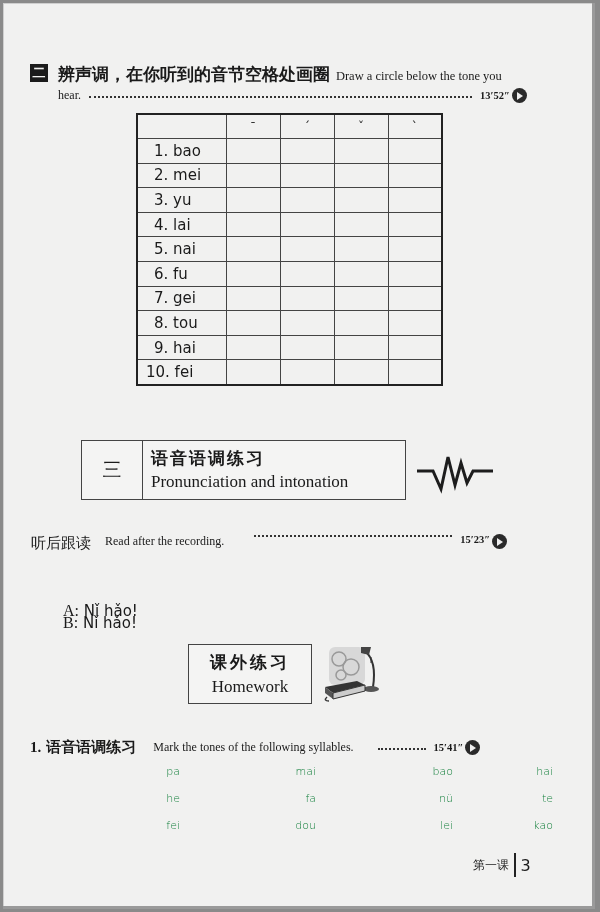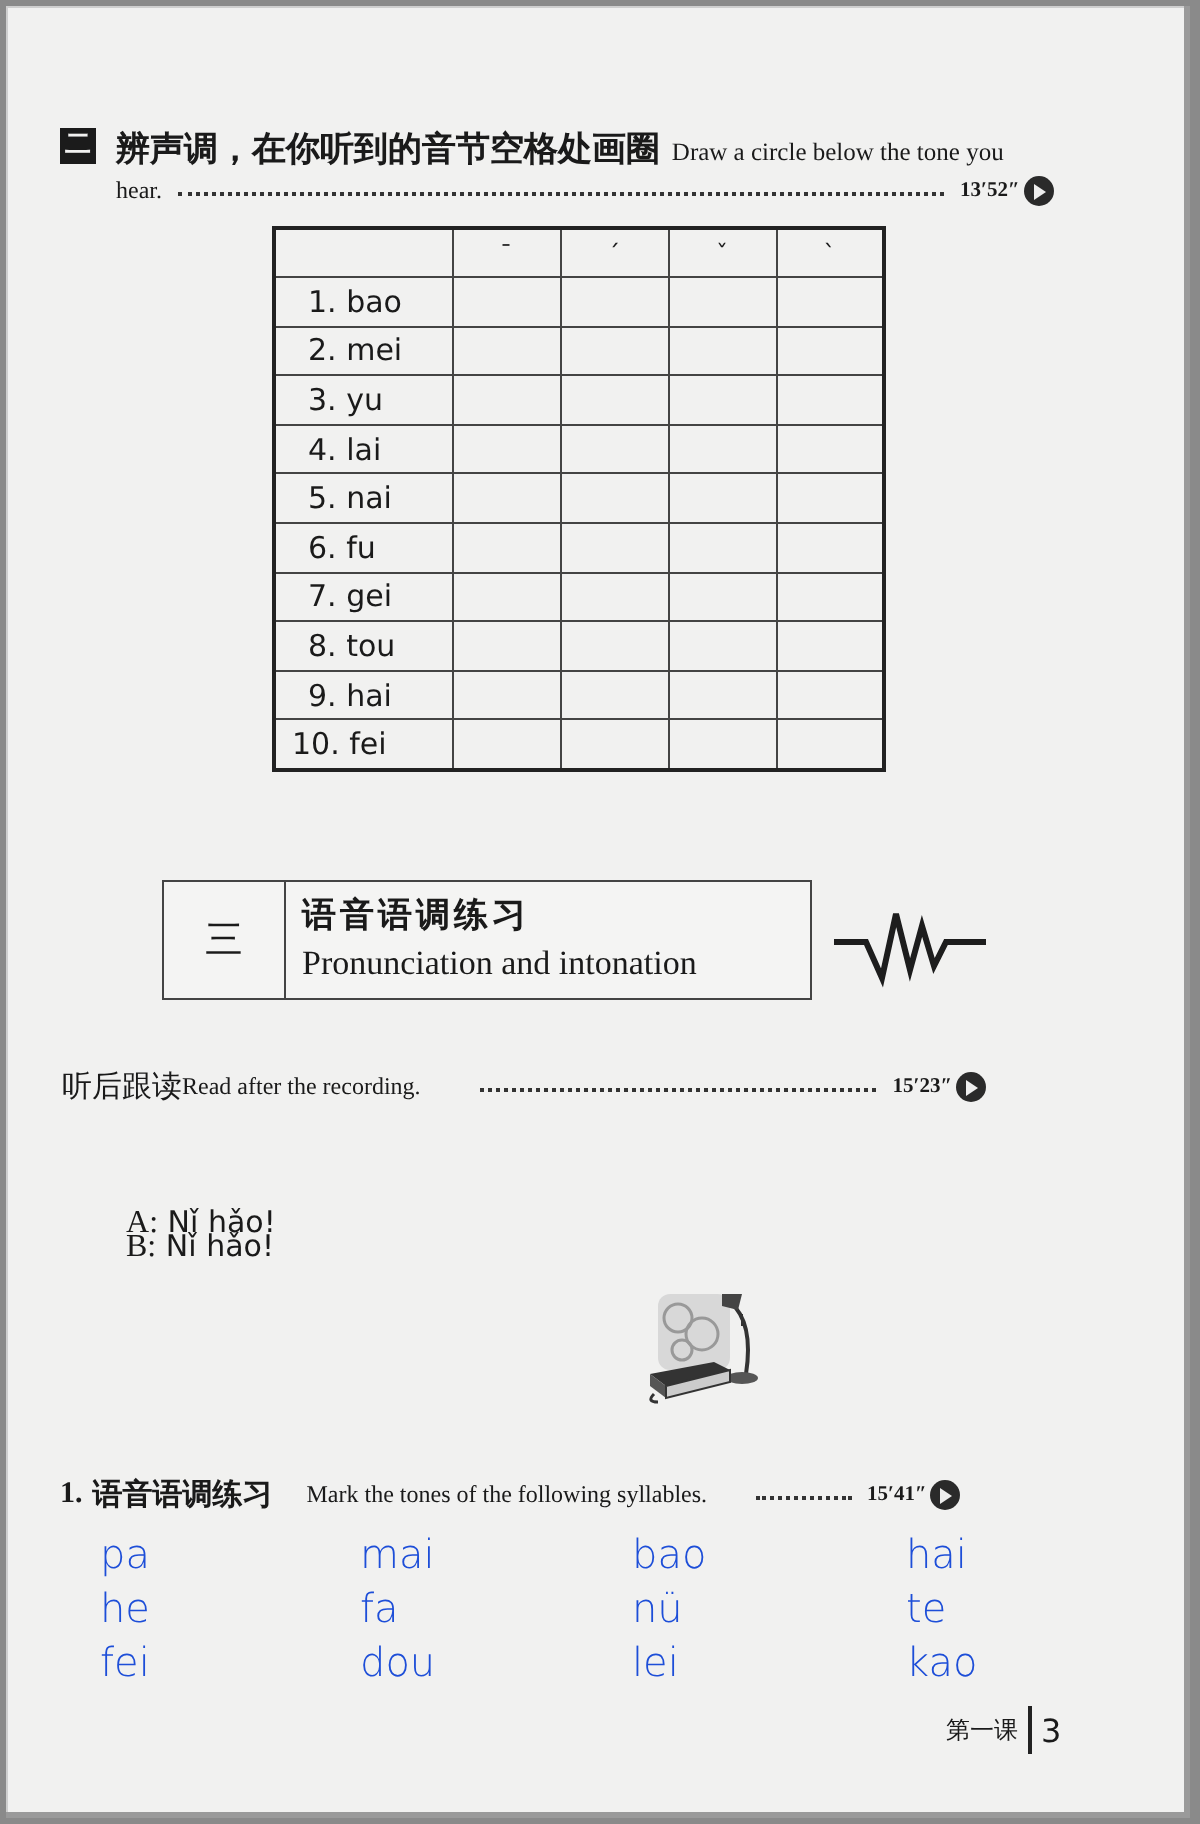--- a/index.html
+++ b/index.html
@@ -56,42 +56,42 @@
   .pron-box {
     left: 78px; top: 437px; width: 325px; height: 60px; border: 1.5px solid #444; display: flex; background: #f4f4f3;
   }
   .pron-num { width: 61px; border-right: 1.5px solid #444; font-size: 19px; display:flex; align-items:center; justify-content:center; }
   .pron-text { padding-left: 8px; padding-top: 6px; }
   .pron-cn { font-size: 17px; font-weight: bold; letter-spacing: 2px; line-height: 22px; }
   .pron-en { font-size: 17px; font-family: "Liberation Serif", serif; line-height: 26px; }
   .wave { left: 412px; top: 448px; }
 
   
-  .read-line { left: 28px; top: 531px; display: flex; align-items: center; white-space: nowrap; }
+  .read-line { left: 28px; top: 531px; display: flex; align-items: flex-start; white-space: nowrap; }
   .read-cn { font-size: 15px; }
-  .read-en { font-size: 12px; font-family: "Liberation Serif", serif; margin-left: 0; }
+  .read-en { font-size: 12px; font-family: "Liberation Serif", serif; margin-left: 14px; }
   .dialog { left: 60px; font-family: "DejaVu Sans", sans-serif; font-size: 15px; margin-top: 43px; }
   .dialog .spk { font-family: "Liberation Serif", serif; font-size: 16px; }
 
   
   .hw-box {
     left: 185px; top: 641px; width: 124px; height: 60px; border: 1.5px solid #444; text-align: center; padding-top: 5px;
     background: #f4f4f3;
   }
   .hw-cn { font-size: 17px; font-weight: bold; letter-spacing: 3px; line-height: 24px; }
   .hw-en { font-size: 17px; font-family: "Liberation Serif", serif; line-height: 26px; }
   .hw-icon { left: 318px; top: 640px; }
 
   
   .ex1 { left: 27px; top: 735px; display: flex; align-items: center; white-space: nowrap; }
   .ex1-num { font-size: 15px; font-weight: bold; font-family: "Liberation Serif", serif; margin-right: 5px; }
   .ex1-cn { font-size: 15px; font-weight: bold; }
   .ex1-en { font-size: 12px; font-family: "Liberation Serif", serif; margin-left: 17px; }
   .syllables { left: 47px; top: 762px; display: grid; grid-template-columns: 130px 136px 137px 100px; row-gap: 6px;
-    font-family: "DejaVu Sans", sans-serif; font-size: 20px; font-weight: 300; color:#1d4ed8; }
+    font-family: "DejaVu Sans", sans-serif; font-size: 11px; font-weight: 300; color:#15803d;text-align:right; }
   .syllables div { height: 21px; }
 
   
   .footer { left: 470px; top: 850px; display: flex; align-items: center; }
   .footer-lesson { font-size: 12px; font-family: "DejaVu Sans", sans-serif; }
   .footer-sep { width: 1.5px; height: 24px; background: #222; margin: 0 5px; }
   .footer-page { font-size: 16px; font-family: "DejaVu Sans", sans-serif; }
 </style>
 </head>
 <body>
@@ -212,20 +212,24 @@
   </div>
   <div class="abs dialog" style="top:556px">
     <span class="spk">A</span><span class="spk">:</span>
     <span>Nǐ hǎo!</span>
   </div>
   <div class="abs dialog" style="top:568px">
     <span class="spk">B</span><span class="spk">:</span>
     <span>Nǐ hǎo!</span>
   </div>
 
+  <div class="abs hw-box">
+    <div class="hw-cn">课外练习</div>
+    <div class="hw-en">Homework</div>
+  </div>
   <svg class="abs hw-icon" width="62" height="62" viewBox="0 0 62 62">
     <rect x="8" y="4" width="36" height="38" rx="6" fill="#d8d8d8"></rect>
     <circle cx="18" cy="16" r="7" fill="none" stroke="#999" stroke-width="1.5"></circle>
     <circle cx="30" cy="24" r="8" fill="none" stroke="#999" stroke-width="1.5"></circle>
     <circle cx="20" cy="32" r="5" fill="none" stroke="#999" stroke-width="1.5"></circle>
     <path d="M44 8 Q56 18 52 44" fill="none" stroke="#333" stroke-width="2"></path>
     <path d="M40 4 L50 4 L48 12 L40 10 Z" fill="#444"></path>
     <line x1="50" y1="14" x2="50" y2="20" stroke="#333" stroke-width="1"></line>
     <ellipse cx="50" cy="46" rx="8" ry="3" fill="#555"></ellipse>
     <path d="M4 44 L36 38 L44 42 L12 50 Z" fill="#333"></path>

